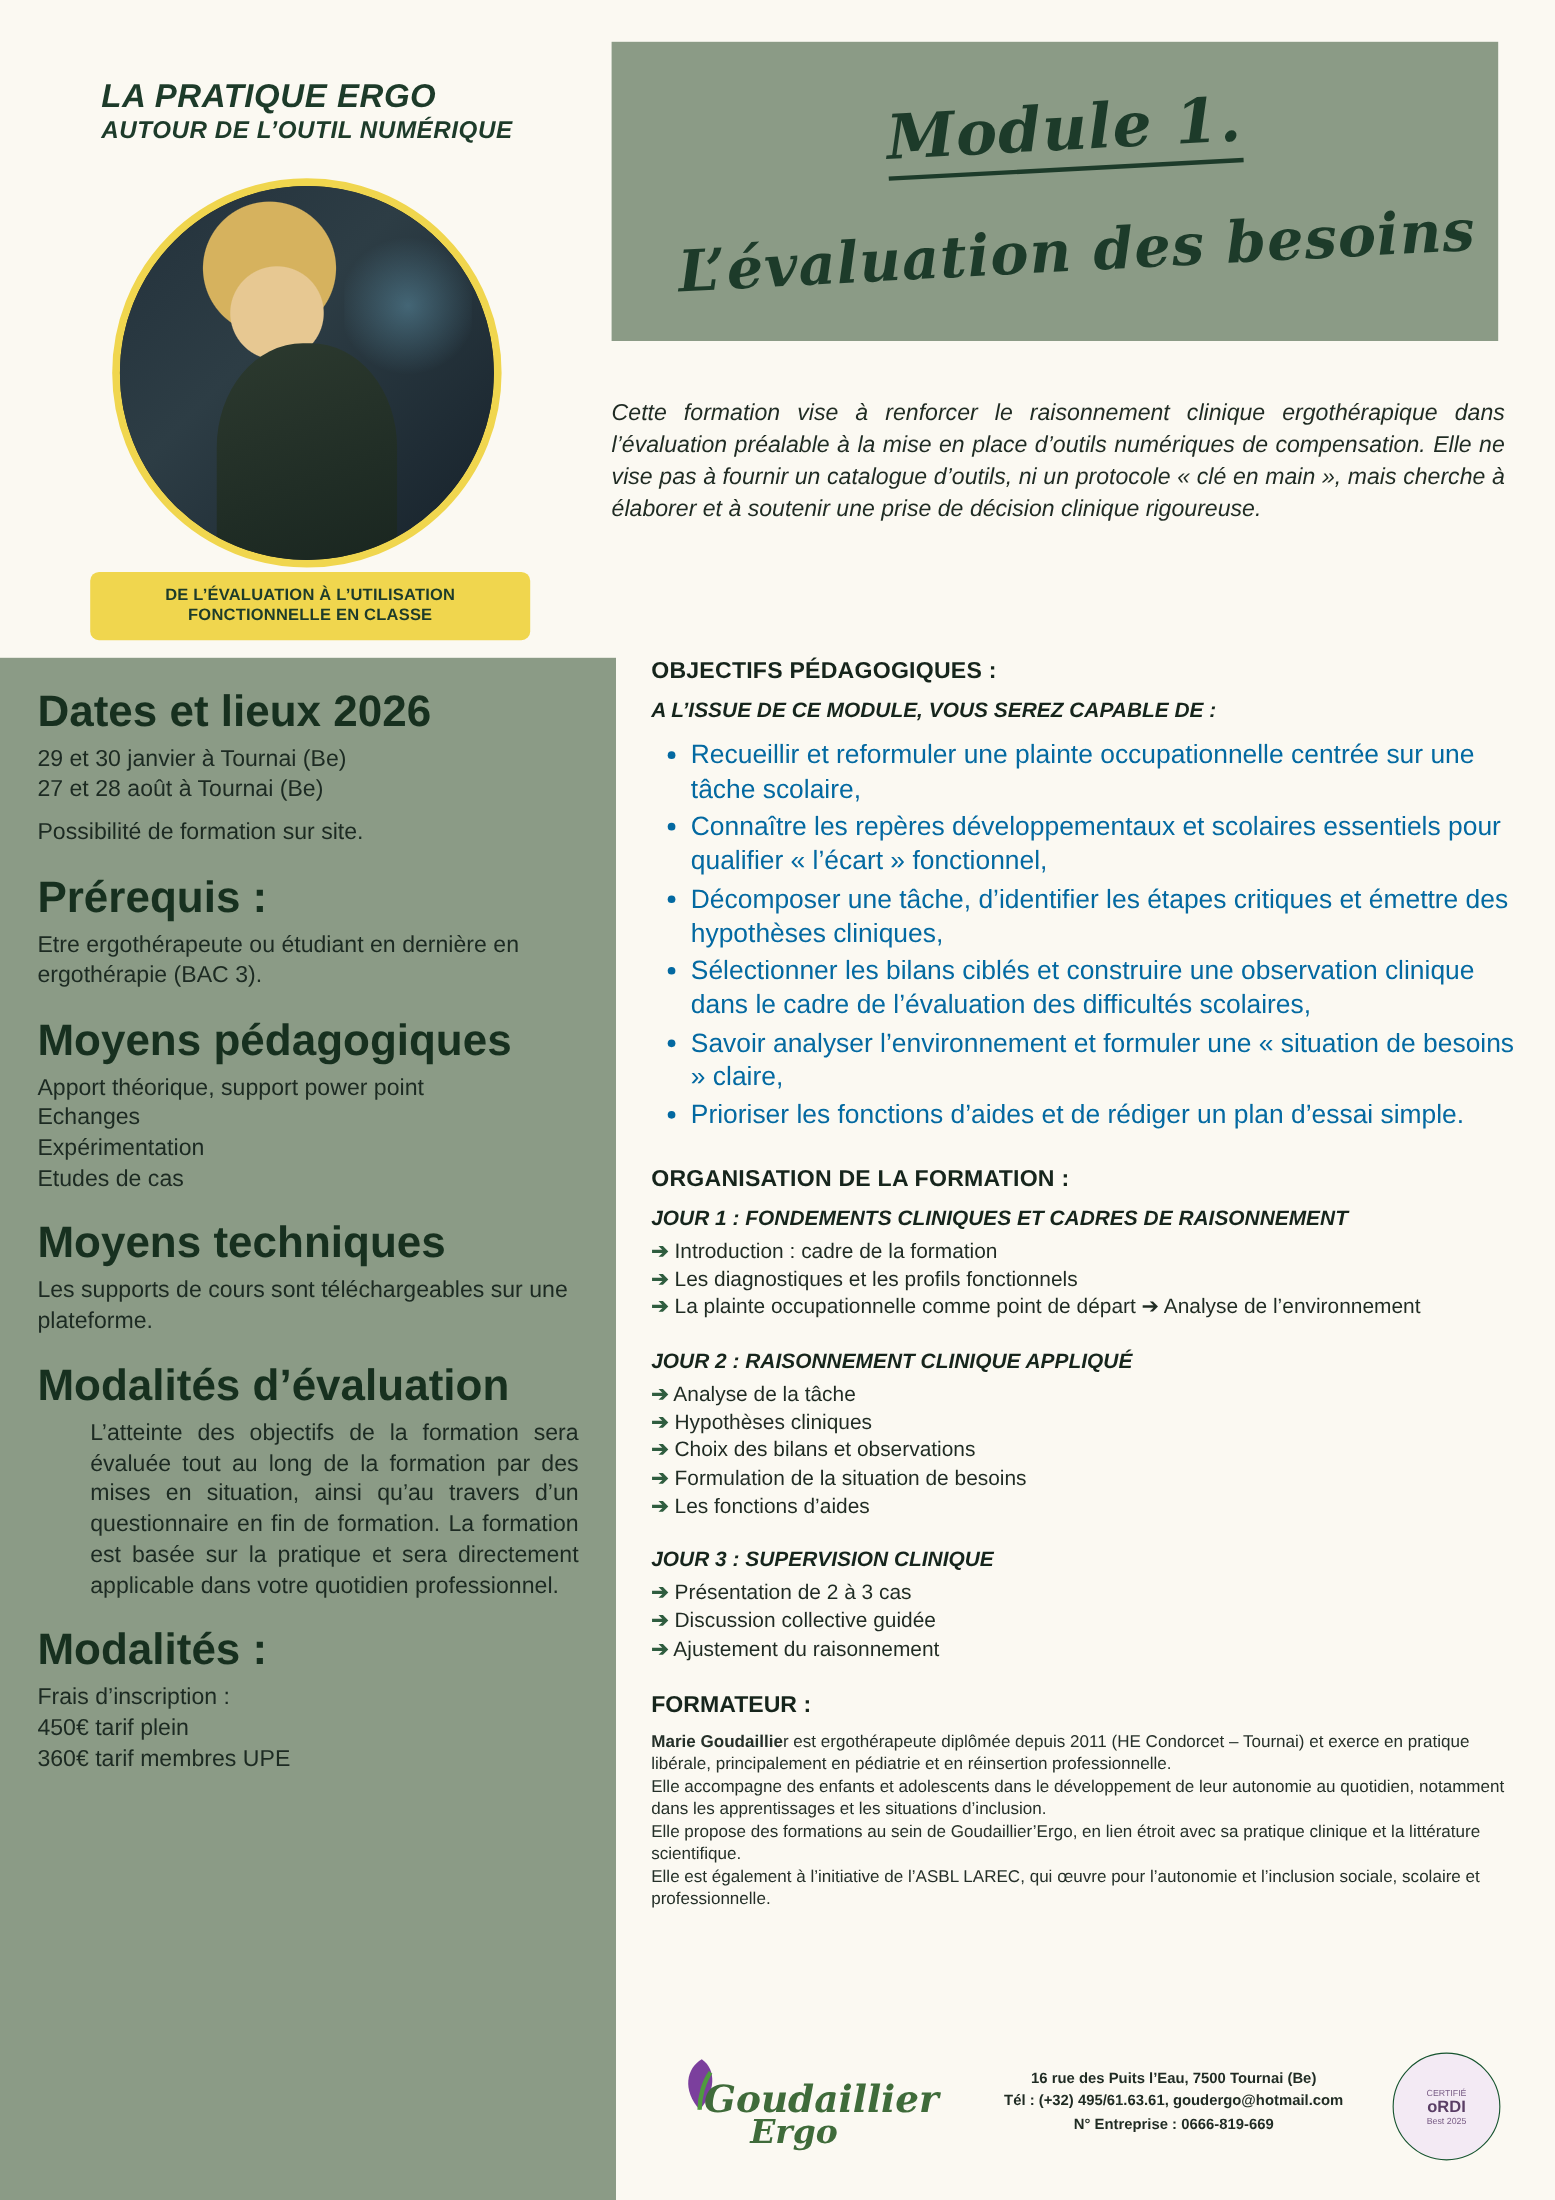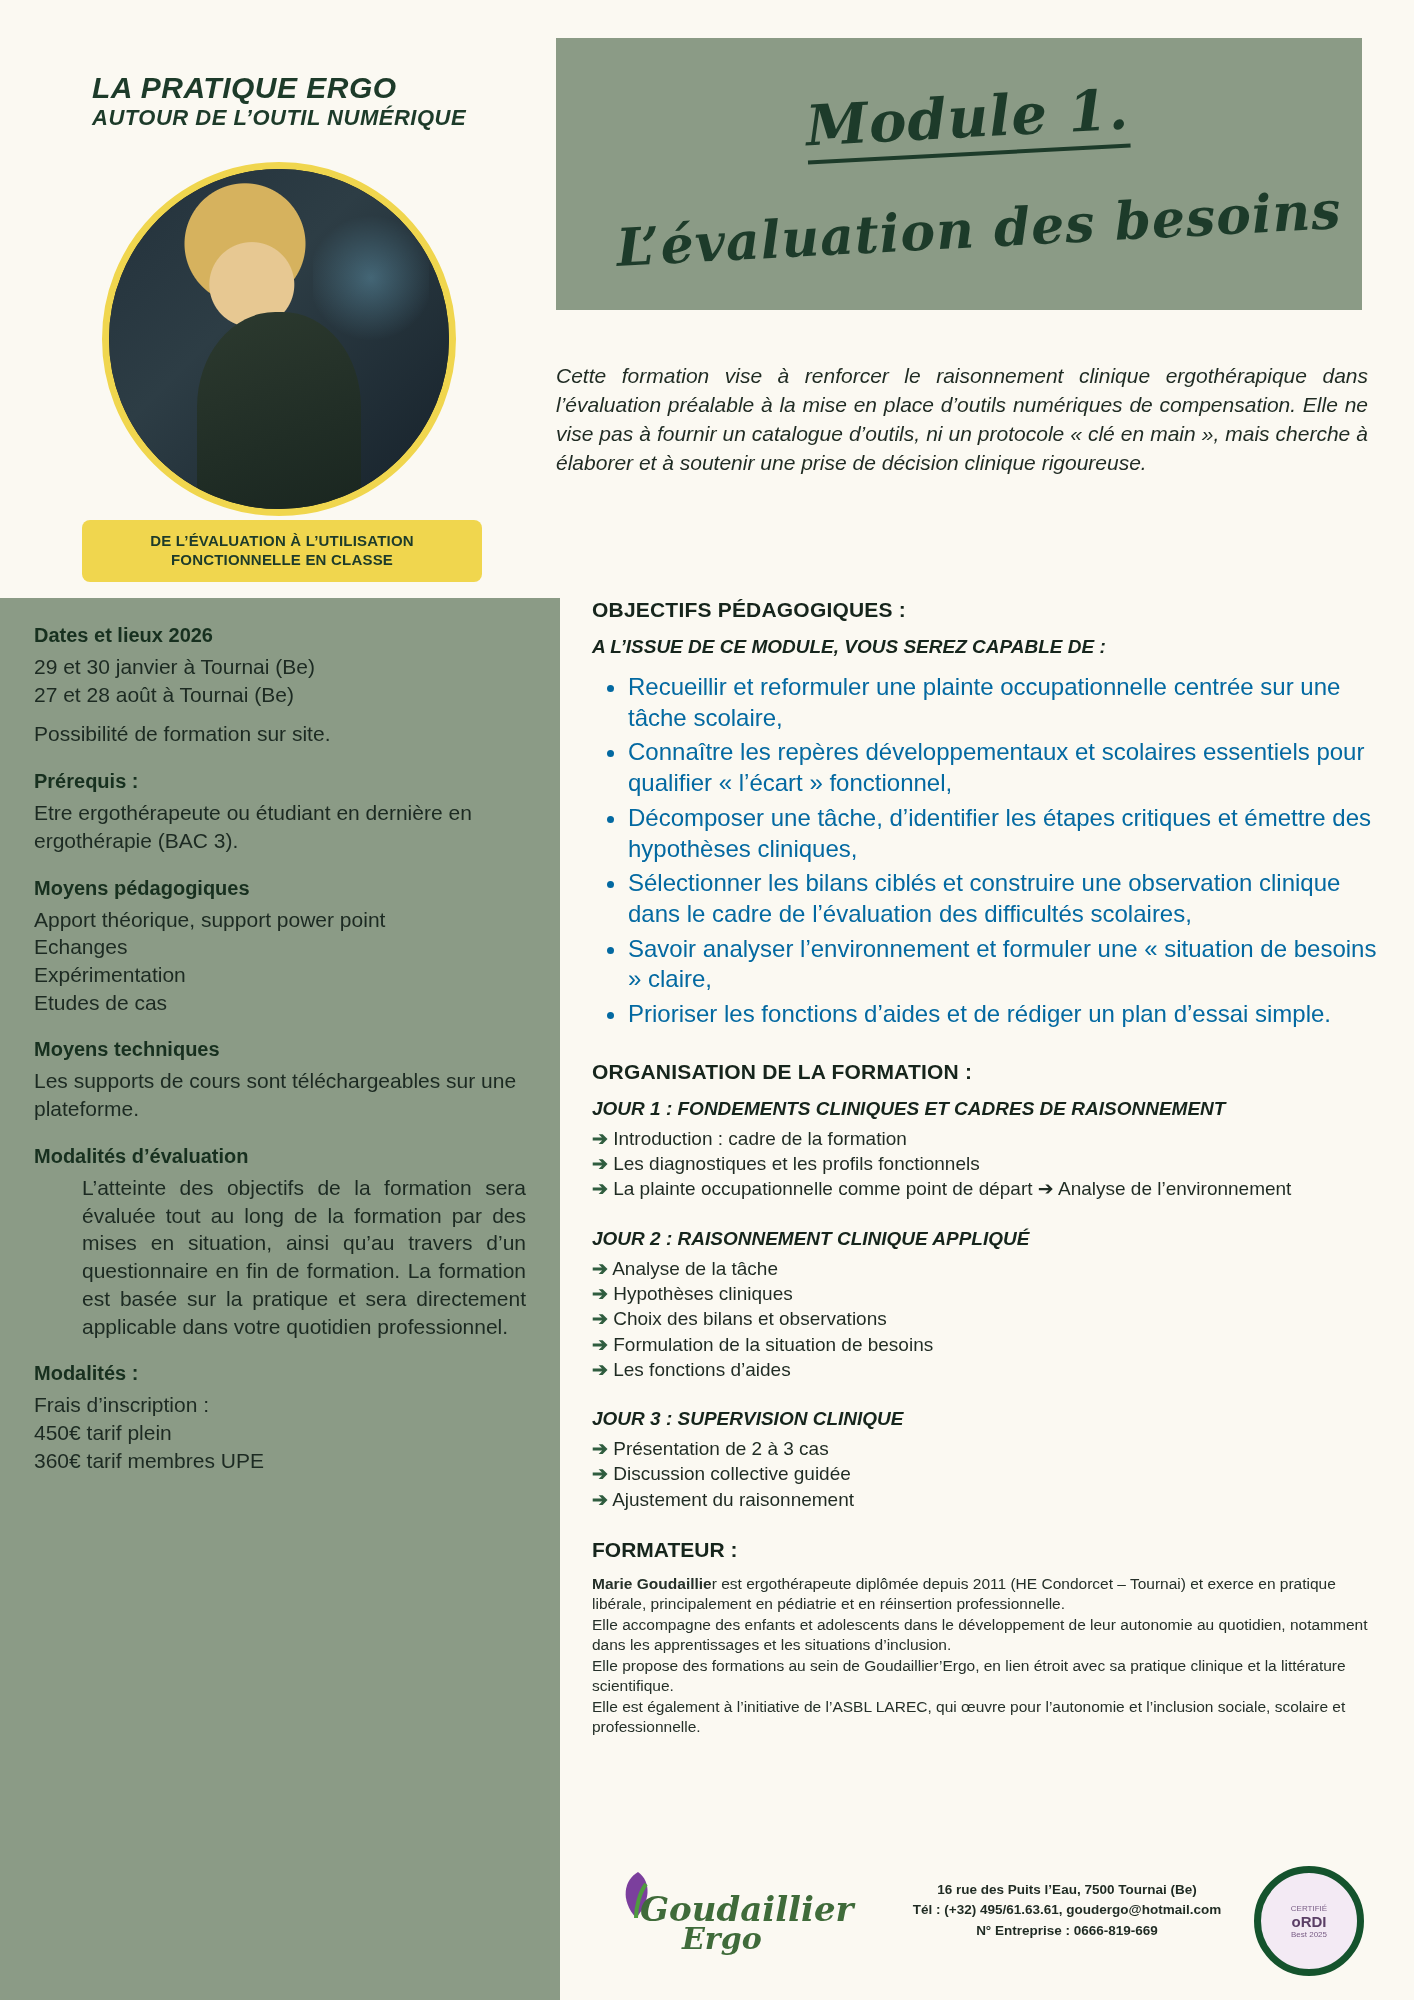--- a/index.html
+++ b/index.html
@@ -93,21 +93,21 @@
   }
 
   
   .left-col{
     position:absolute;left:0;top:598px;width:560px;height:1402px;
     background:#8b9b86;
     padding:0;
   }
   .lc-inner{padding:26px 34px 0 34px;}
   .lc-h{
-    font-size:20px;font-weight:bold;color:#17301f;
+    font-size:40px;font-weight:bold;color:#17301f;
     margin:0 0 6px 0;line-height:1.15;
   }
   .lc-p{
     font-size:21px;line-height:1.32;color:#1c2a22;margin:0;
   }
   .lc-gap{height:22px;}
   .lc-gap-s{height:12px;}
   .lc-justify{text-align:justify;margin-left:48px;}
 
   
@@ -163,21 +163,21 @@
     position:absolute;left:8px;top:6px;width:56px;height:62px;
   }
   .contact{
     position:absolute;left:290px;top:28px;width:370px;text-align:center;
     font-size:13.5px;line-height:1.5;color:#1f2b23;font-weight:bold;
   }
   .stamp{
     position:absolute;right:18px;top:14px;width:96px;height:96px;
     border-radius:50%;
     background:#f3eaf4;
-    border:7px solid #14532d;
+    border:1px solid #14532d;
     display:flex;align-items:center;justify-content:center;
     flex-direction:column;
   }
   .stamp .st1{font-size:8px;color:#7a5e86;}
   .stamp .st2{font-size:15px;color:#5b3f66;font-weight:bold;}
   .stamp .st3{font-size:8px;color:#7a5e86;}
 </style>
 </head>
 <body>
 

